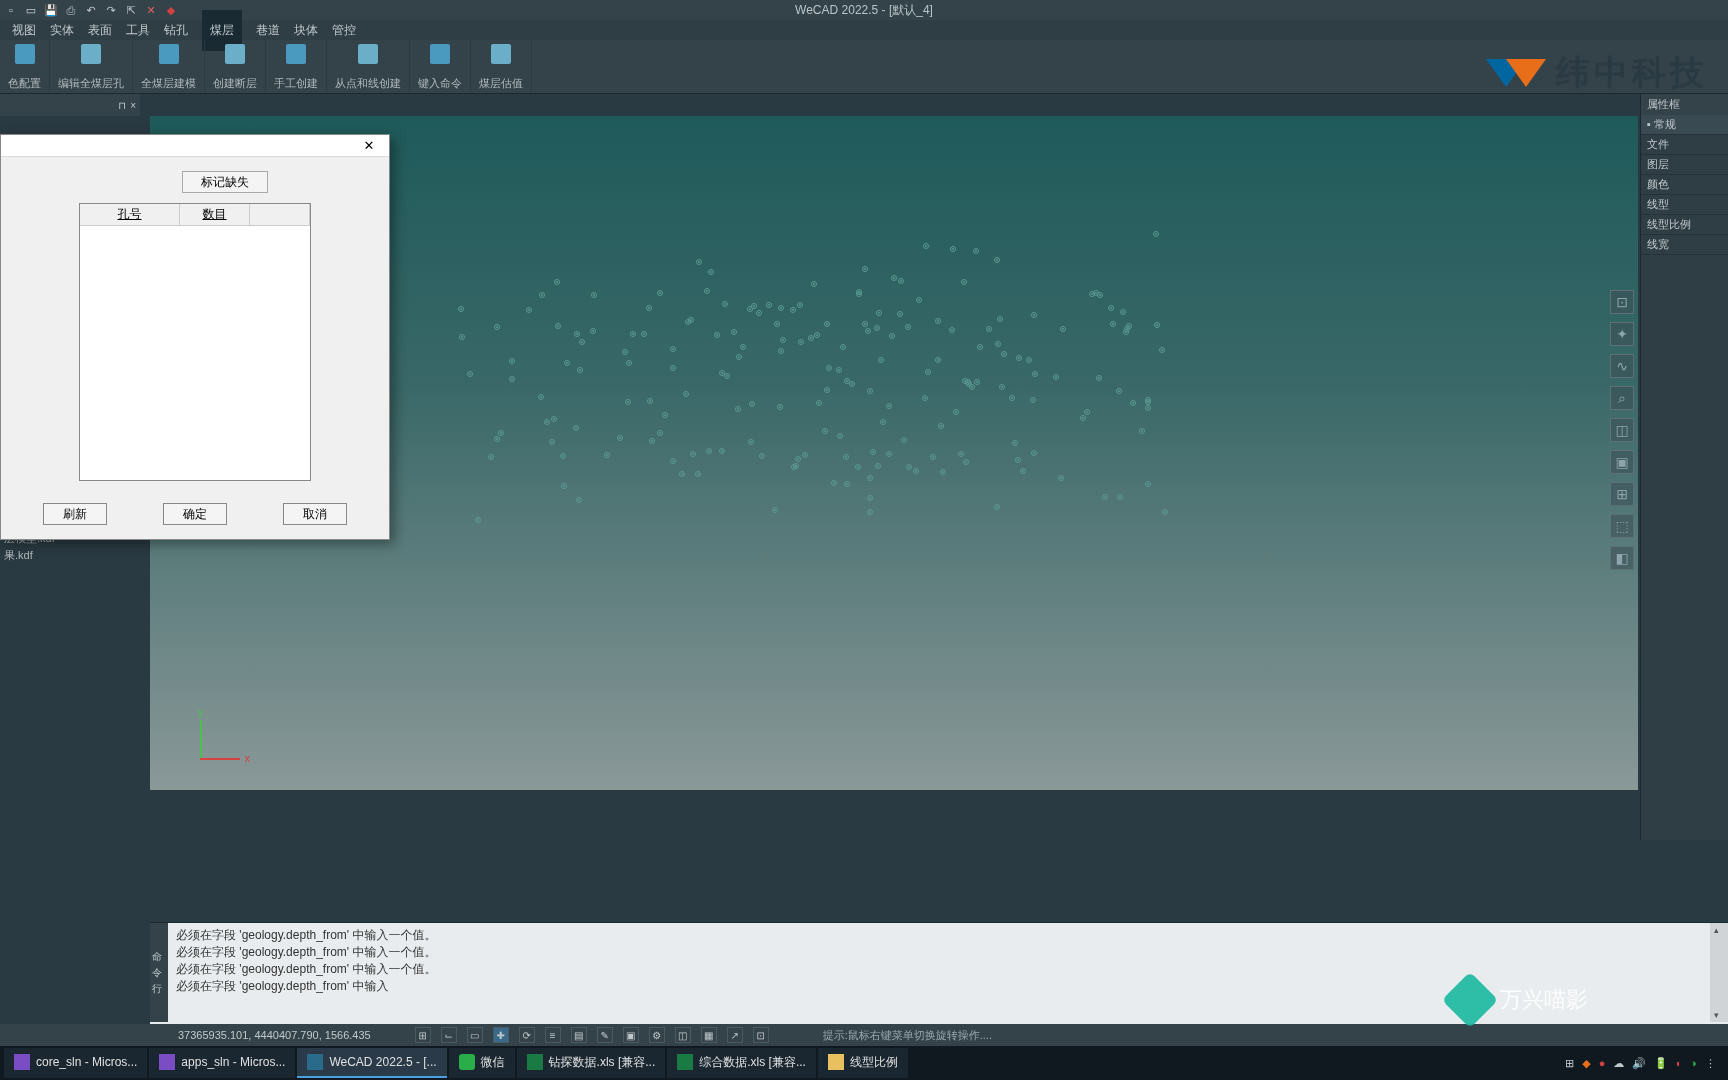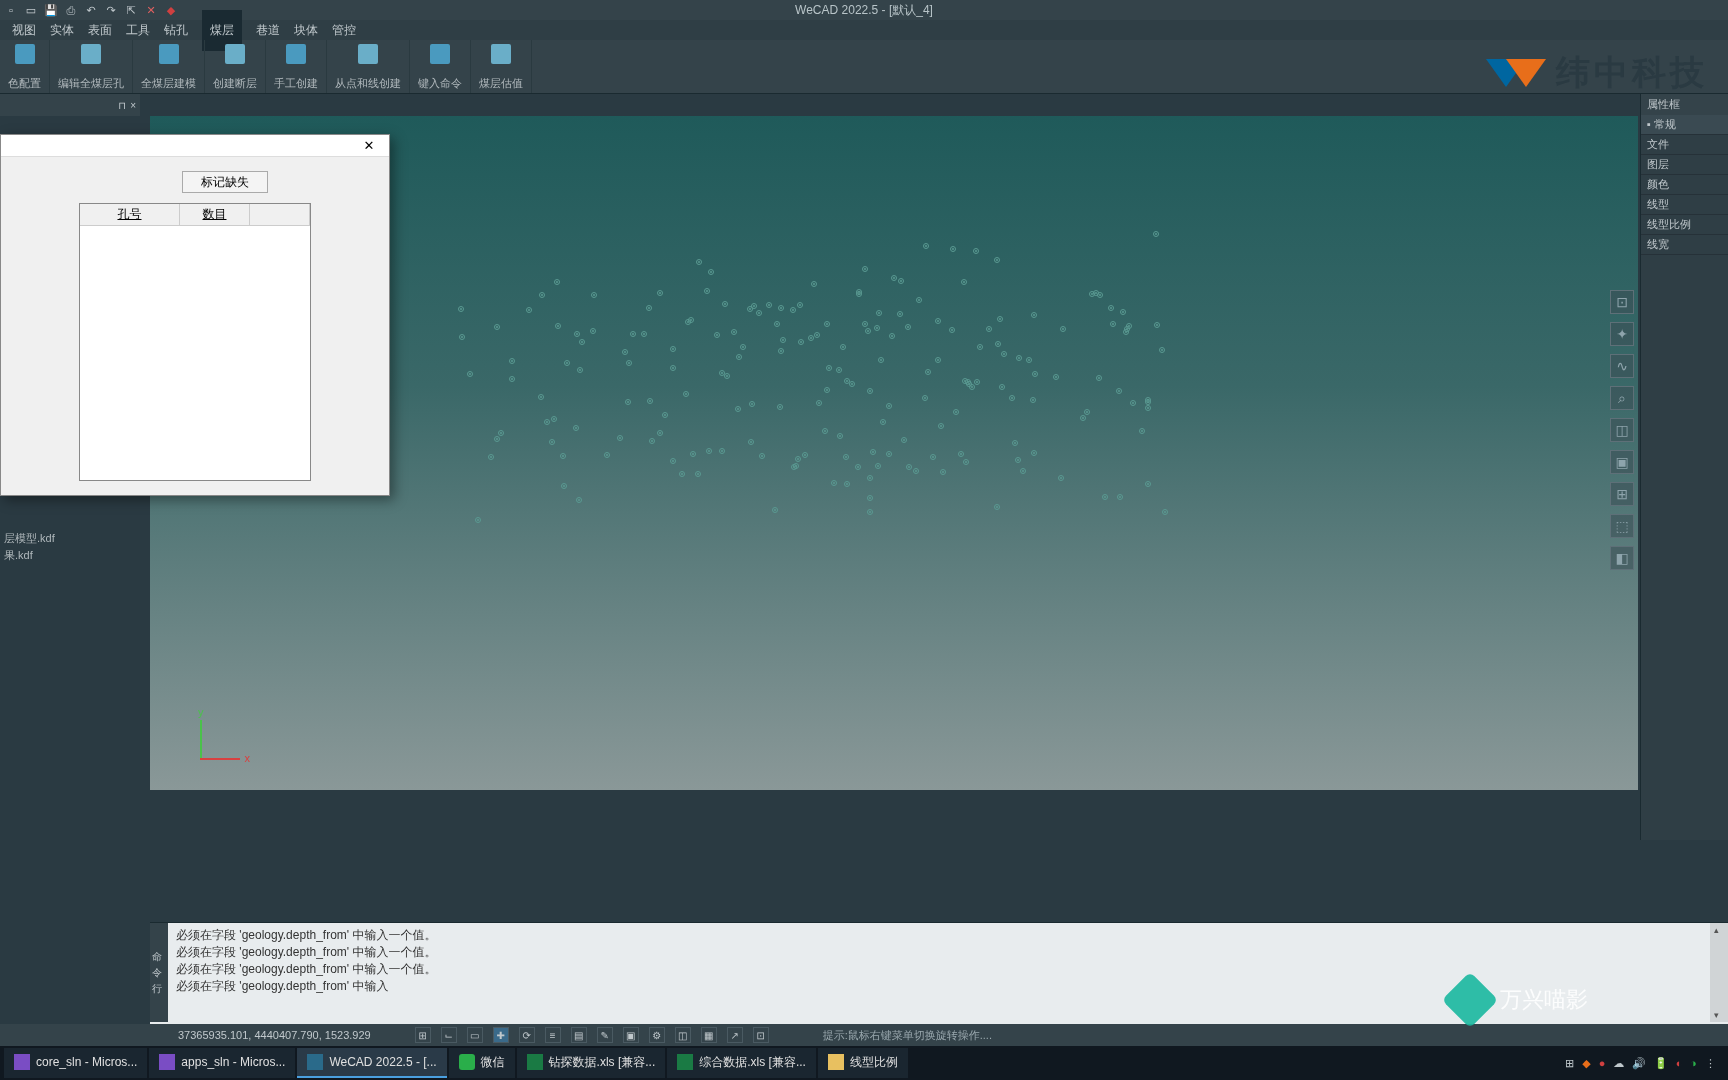--- a/index.html
+++ b/index.html
@@ -476,21 +476,21 @@
   <input placeholder="键入命令" style="">
 </div>
 
 <div class="bottom-tabs">
   <span>局1</span>
   <span>布局2</span>
   <span class="plus">+</span>
 </div>
 
 <div class="statusbar" style="bottom:34px;">
-  <span class="coords">37365935.101, 4440407.790, 1523.929</span>
+  <span class="coords">37365935.101, 4440407.790, 1566.435</span>
   <div class="st-icons">
     <span>⊞</span>
     <span>⌙</span>
     <span>▭</span>
     <span style="background:#3a6a8a">✚</span>
     <span>⟳</span>
     <span>≡</span>
     <span>▤</span>
     <span>✎</span>
     <span>▣</span>
@@ -517,20 +517,25 @@
       <button class="dialog-btn-top">标记缺失</button>
       <div class="dialog-table">
         <div class="dialog-table-header">
           <div class="col">孔号</div>
           <div class="col">数目</div>
           <div class="col"></div>
         </div>
       </div>
     </div>
   </div>
+  <div class="dialog-footer">
+    <button>刷新</button>
+    <button>确定</button>
+    <button>取消</button>
+  </div>
 </div>
 
 <div class="win-taskbar">
   <div class="task-item">
       <span class="ticon vs"></span>
       <span>core_sln - Micros...</span>
     </div>
   <div class="task-item">
       <span class="ticon vs"></span>
       <span>apps_sln - Micros...</span>

